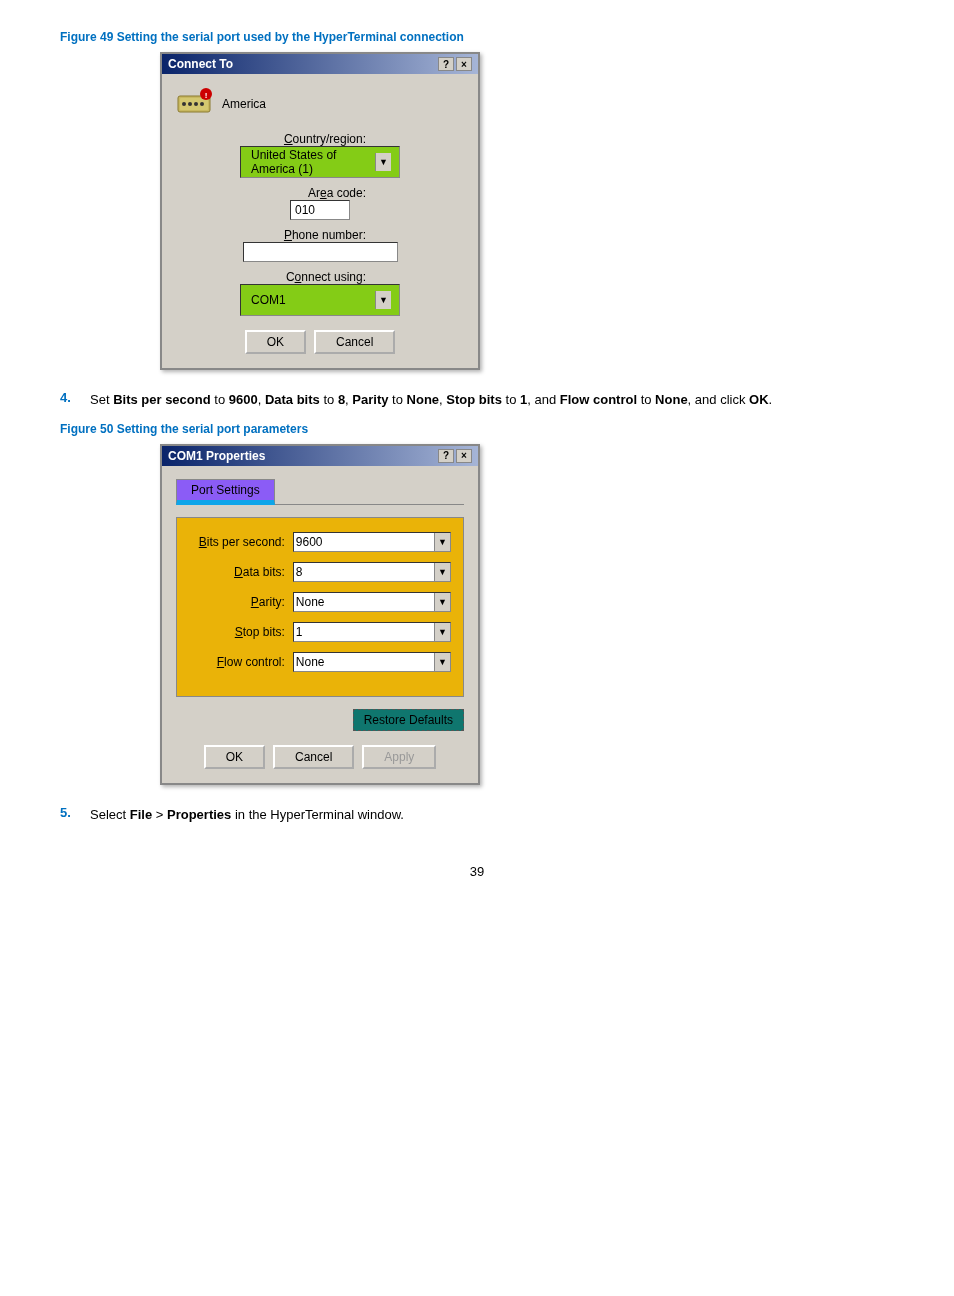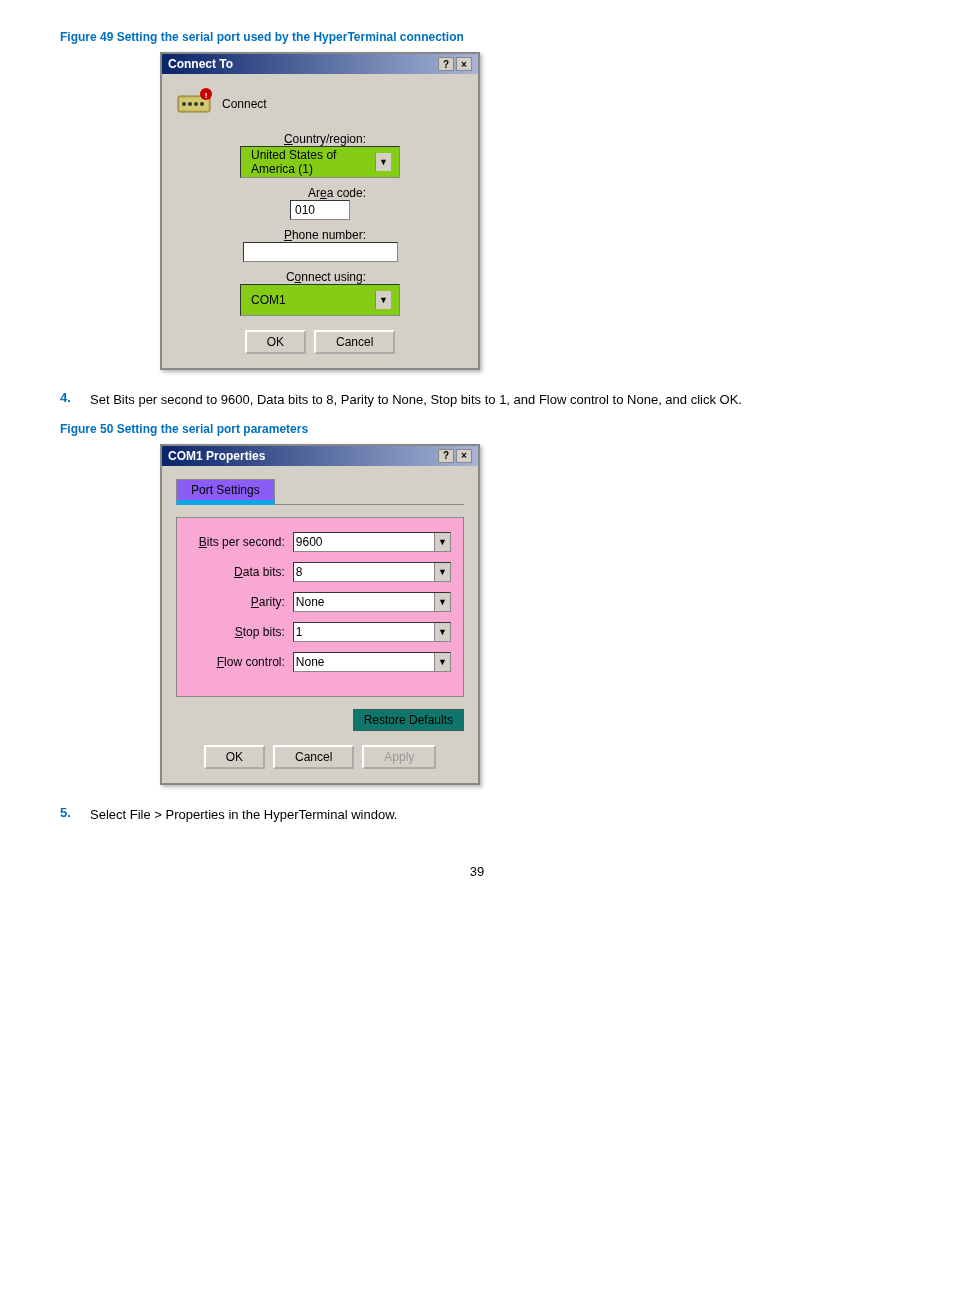--- a/index.html
+++ b/index.html
@@ -27,21 +27,21 @@
       gap: 10px;
       margin: 18px 0 12px 0;
       font-size: 13px;
     }
     .step-num {
       color: #0070c0;
       font-weight: bold;
       min-width: 20px;
     }
     .step-text { flex: 1; line-height: 1.5; }
-    .step-text b { font-weight: normal; }
+    .step-text b { font-weight: bold; }
 
     
     .dialog {
       border: 2px solid #888;
       background: #d4d0c8;
       width: 320px;
       margin-left: 100px;
       margin-bottom: 20px;
       box-shadow: 2px 2px 4px rgba(0,0,0,0.3);
     }
@@ -177,21 +177,21 @@
       position: relative;
       top: 1px;
     }
     .tab-active {
       background: #8b5cf6;
       border-bottom: 5px solid #0ea5e9;
       z-index: 1;
     }
     .dialog-inner-box {
       border: 1px solid #888;
-      background: #f9a8d4;
+      background: #eab308;
       padding: 14px 12px;
       margin-bottom: 12px;
     }
     .dialog-field-right {
       display: flex;
       align-items: center;
       margin-bottom: 10px;
       font-size: 12px;
       justify-content: flex-end;
     }
@@ -264,21 +264,21 @@
           <rect x="4" y="12" width="28" height="12" rx="1" fill="#d4c870"></rect>
           <circle cx="8" cy="18" r="2" fill="#333"></circle>
           <circle cx="14" cy="18" r="2" fill="#333"></circle>
           <circle cx="20" cy="18" r="2" fill="#333"></circle>
           <circle cx="26" cy="18" r="2" fill="#333"></circle>
 
           <circle cx="30" cy="8" r="6" fill="#cc0000"></circle>
           <text x="30" y="12" text-anchor="middle" font-size="8" fill="white" font-weight="bold">!</text>
         </svg>
       </div>
-      <span style="font-size:12px;">Connect</span>
+      <span style="font-size:12px;">America</span>
     </div>
 
 
     <div class="dialog-field">
       <span class="dialog-field-label"><u>C</u>ountry/region:</span>
       <div class="dialog-select">
         <span class="dialog-select-text">United States of America (1)</span>
         <div class="dialog-select-arrow">▼</div>
       </div>
     </div>

